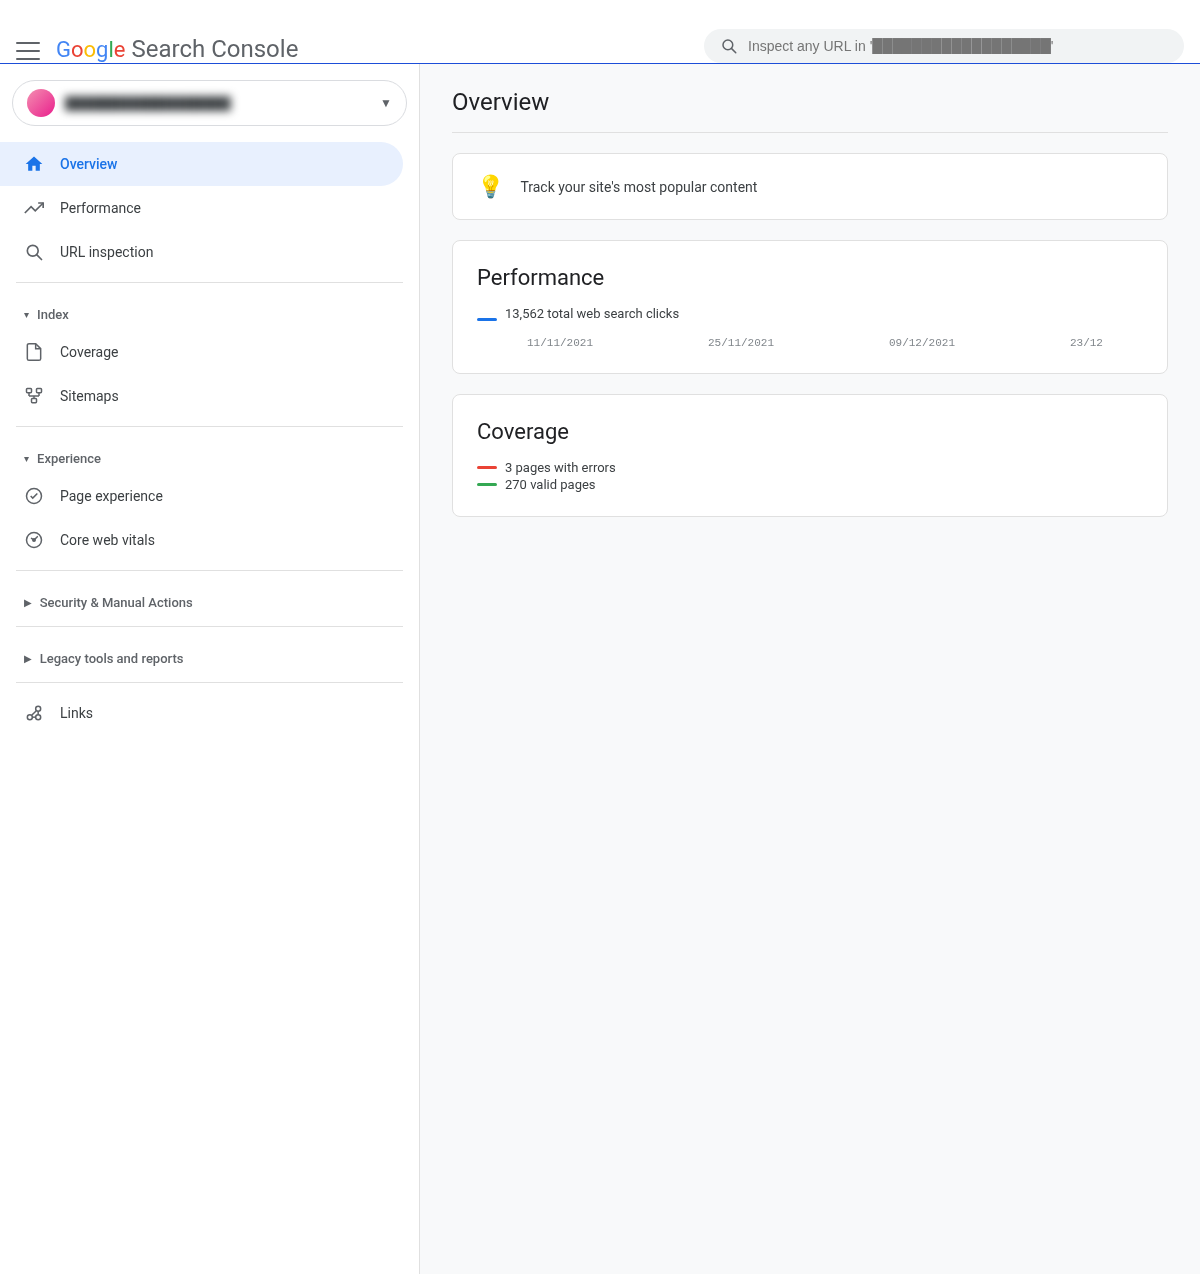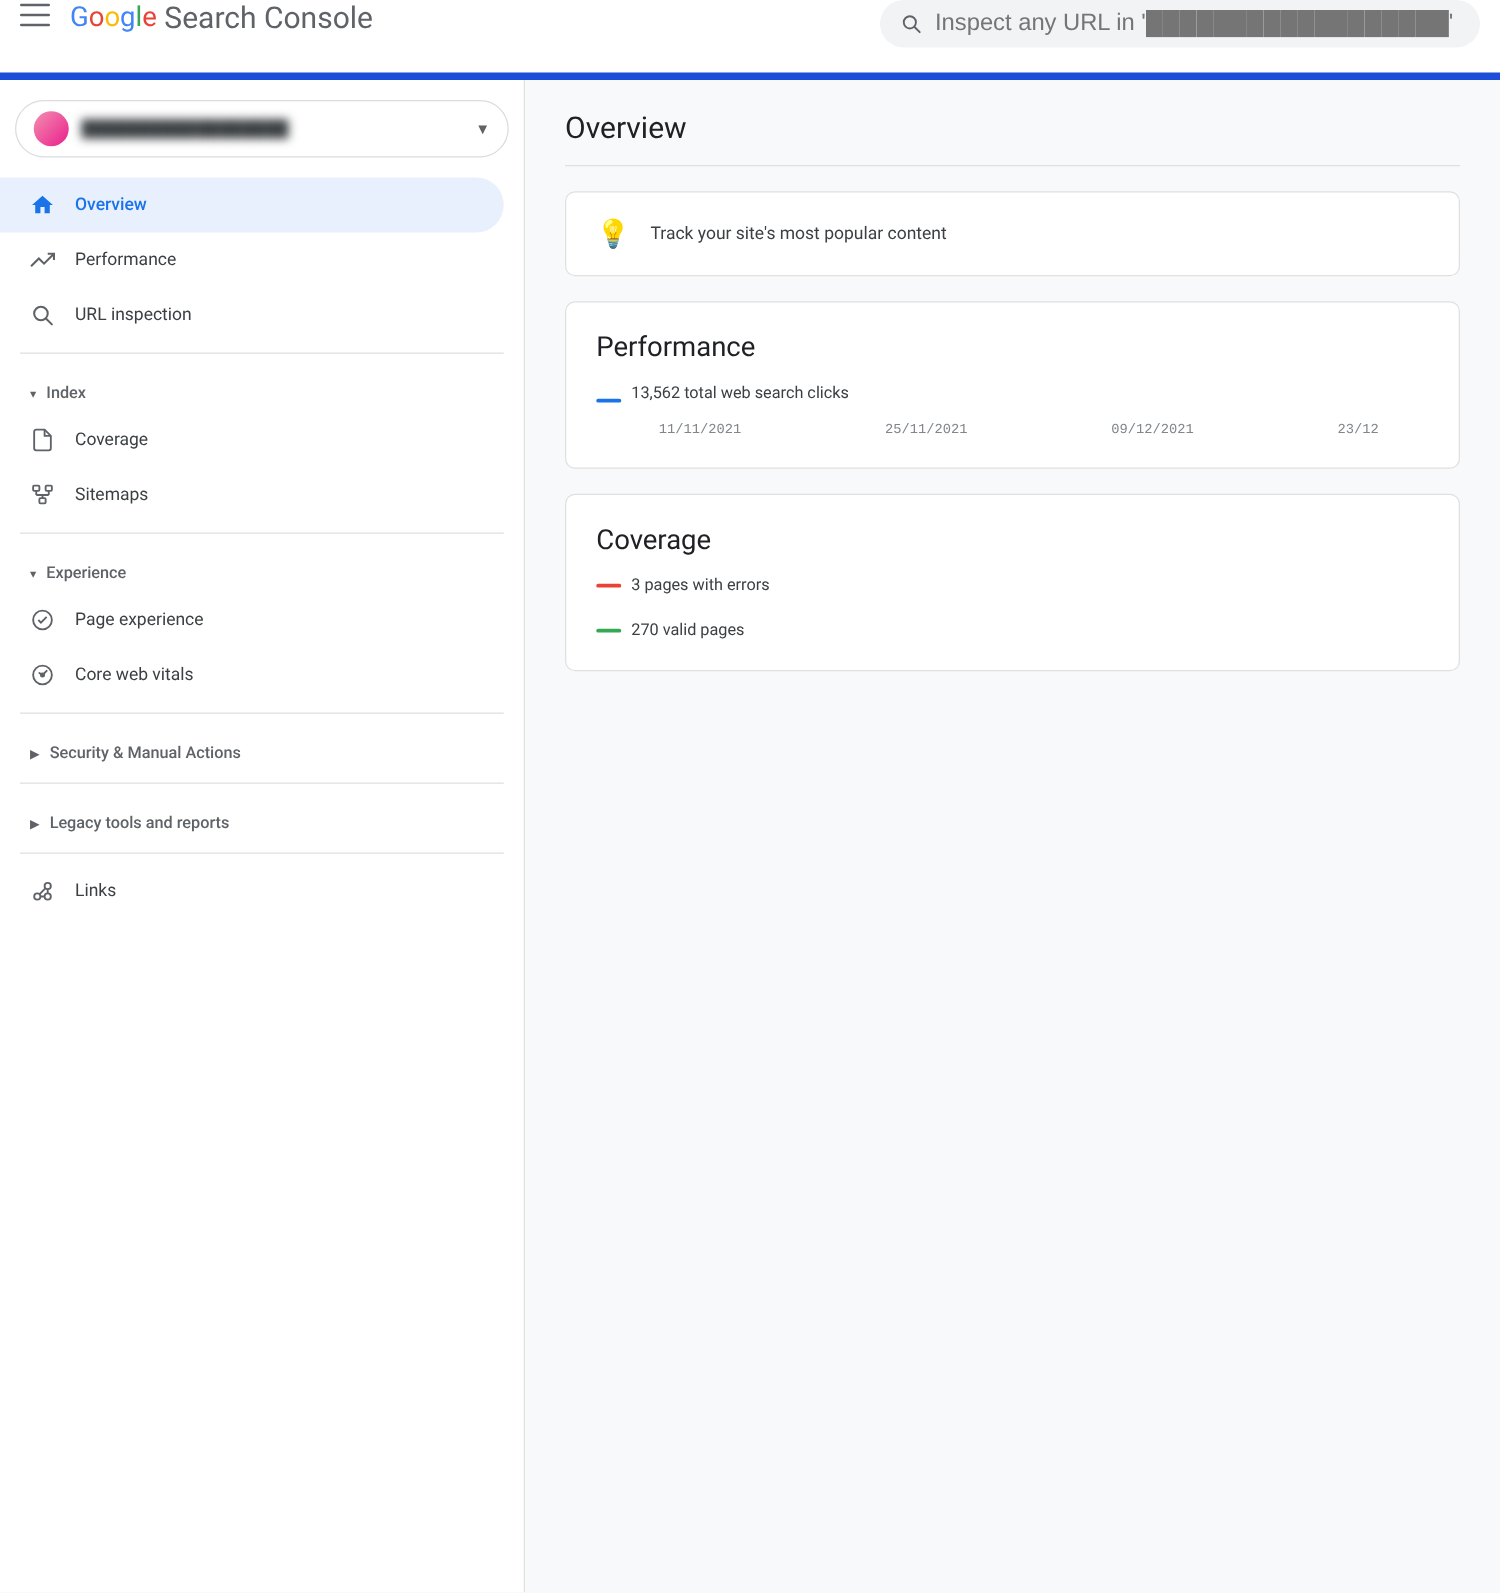--- a/index.html
+++ b/index.html
@@ -10,23 +10,23 @@
       font-size: 14px;
       display: flex;
       flex-direction: column;
       height: 1274px;
       overflow: hidden;
     }
 
     
     .header {
       display: flex;
-      align-items: flex-start;
+      align-items: flex-end;
       background: #fff;
-      border-bottom: 6px solid #1d4ed8;
+      border-bottom: 1px solid #1d4ed8;
       padding: 0 16px;
       height: 64px;
       flex-shrink: 0;
       z-index: 10;
     }
     .hamburger {
       width: 24px;
       height: 24px;
       display: flex;
       flex-direction: column;
@@ -70,21 +70,21 @@
       padding: 8px 16px;
       width: 480px;
       gap: 10px;
     }
     .search-bar svg {
       flex-shrink: 0;
     }
     .search-bar input {
       border: none;
       background: transparent;
-      font-size: 19px;
+      font-size: 14px;
       color: #a21caf;
       outline: none;
       width: 100%;
     }
 
     
     .main-layout {
       display: flex;
       flex: 1;
       overflow: hidden;
@@ -274,21 +274,21 @@
       font-size: 11px;
       color: #80868b;
       padding: 0 40px 0 50px;
       font-family: Liberation Mono, monospace;
     }
 
     
     .coverage-legend {
       display: flex;
       flex-direction: column;
-      gap: 21px;
+      gap: 2px;
       margin-top: 4px;
     }
     .coverage-legend-item {
       display: flex;
       align-items: center;
       gap: 8px;
       font-size: 13px;
       color: #3c4043;
     }
     .legend-line-red {

